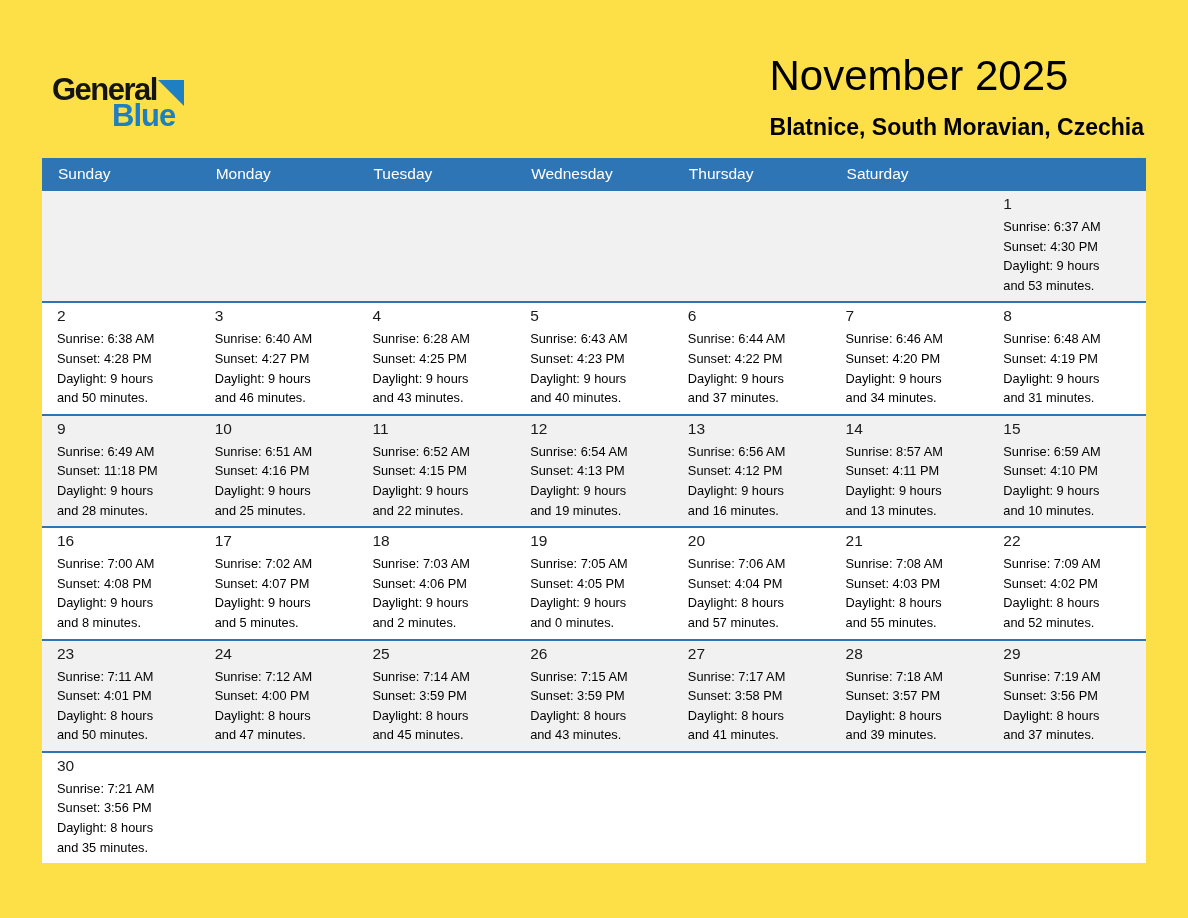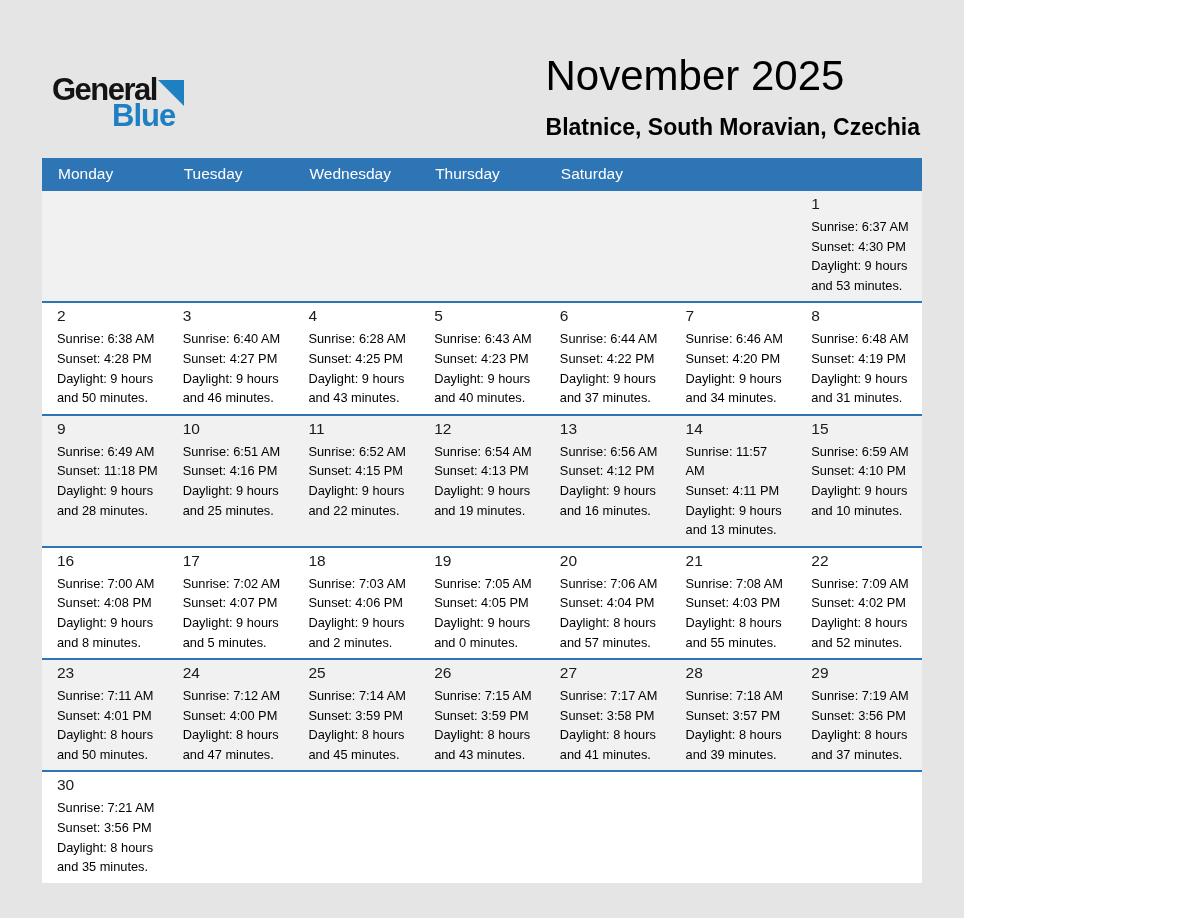--- a/index.html
+++ b/index.html
@@ -1,19 +1,19 @@
 <!DOCTYPE html>
 <html><head>
 <meta charset="utf-8">
 <style>
   html,body { margin:0; padding:0; background:#ffffff; }
   .page {
     position:relative;
-    width:964px; height:918px;
-    background:#e5e5e5;
+    width:1188px; height:918px;
+    background:#fde047;
     font-family:"Liberation Sans", sans-serif;
     overflow:hidden;
     --accent:#2E75B6;
     --shade:#F1F1F1;
     --logo-blue:#1E7FC2;
   }
 
   
   .topbar { position:absolute; top:0; left:0; right:0; height:158px; }
 
@@ -74,20 +74,21 @@
       <span class="logo-blue">Blue</span>
     </div>
     <div class="titles">
       <h1>November 2025</h1>
       <h2>Blatnice, South Moravian, Czechia</h2>
     </div>
   </header>
 
   <div class="calendar">
     <div class="weekday-row">
+        <div class="weekday-cell">Sunday</div>
         <div class="weekday-cell">Monday</div>
         <div class="weekday-cell">Tuesday</div>
         <div class="weekday-cell">Wednesday</div>
         <div class="weekday-cell">Thursday</div>
         <div class="weekday-cell">Saturday</div>
       </div>
     <div>
         <div class="week-row shaded">
           <div class="day-cell"></div>
           <div class="day-cell"></div>
@@ -185,21 +186,21 @@
           </div>
           <div class="day-cell">
             <div class="day-number">13</div>
             <div class="day-line">Sunrise: 6:56 AM</div>
             <div class="day-line">Sunset: 4:12 PM</div>
             <div class="day-line">Daylight: 9 hours</div>
             <div class="day-line">and 16 minutes.</div>
           </div>
           <div class="day-cell">
             <div class="day-number">14</div>
-            <div class="day-line">Sunrise: 11:57 AM</div>
+            <div class="day-line">Sunrise: 8:57 AM</div>
             <div class="day-line">Sunset: 4:11 PM</div>
             <div class="day-line">Daylight: 9 hours</div>
             <div class="day-line">and 13 minutes.</div>
           </div>
           <div class="day-cell">
             <div class="day-number">15</div>
             <div class="day-line">Sunrise: 6:59 AM</div>
             <div class="day-line">Sunset: 4:10 PM</div>
             <div class="day-line">Daylight: 9 hours</div>
             <div class="day-line">and 10 minutes.</div>

